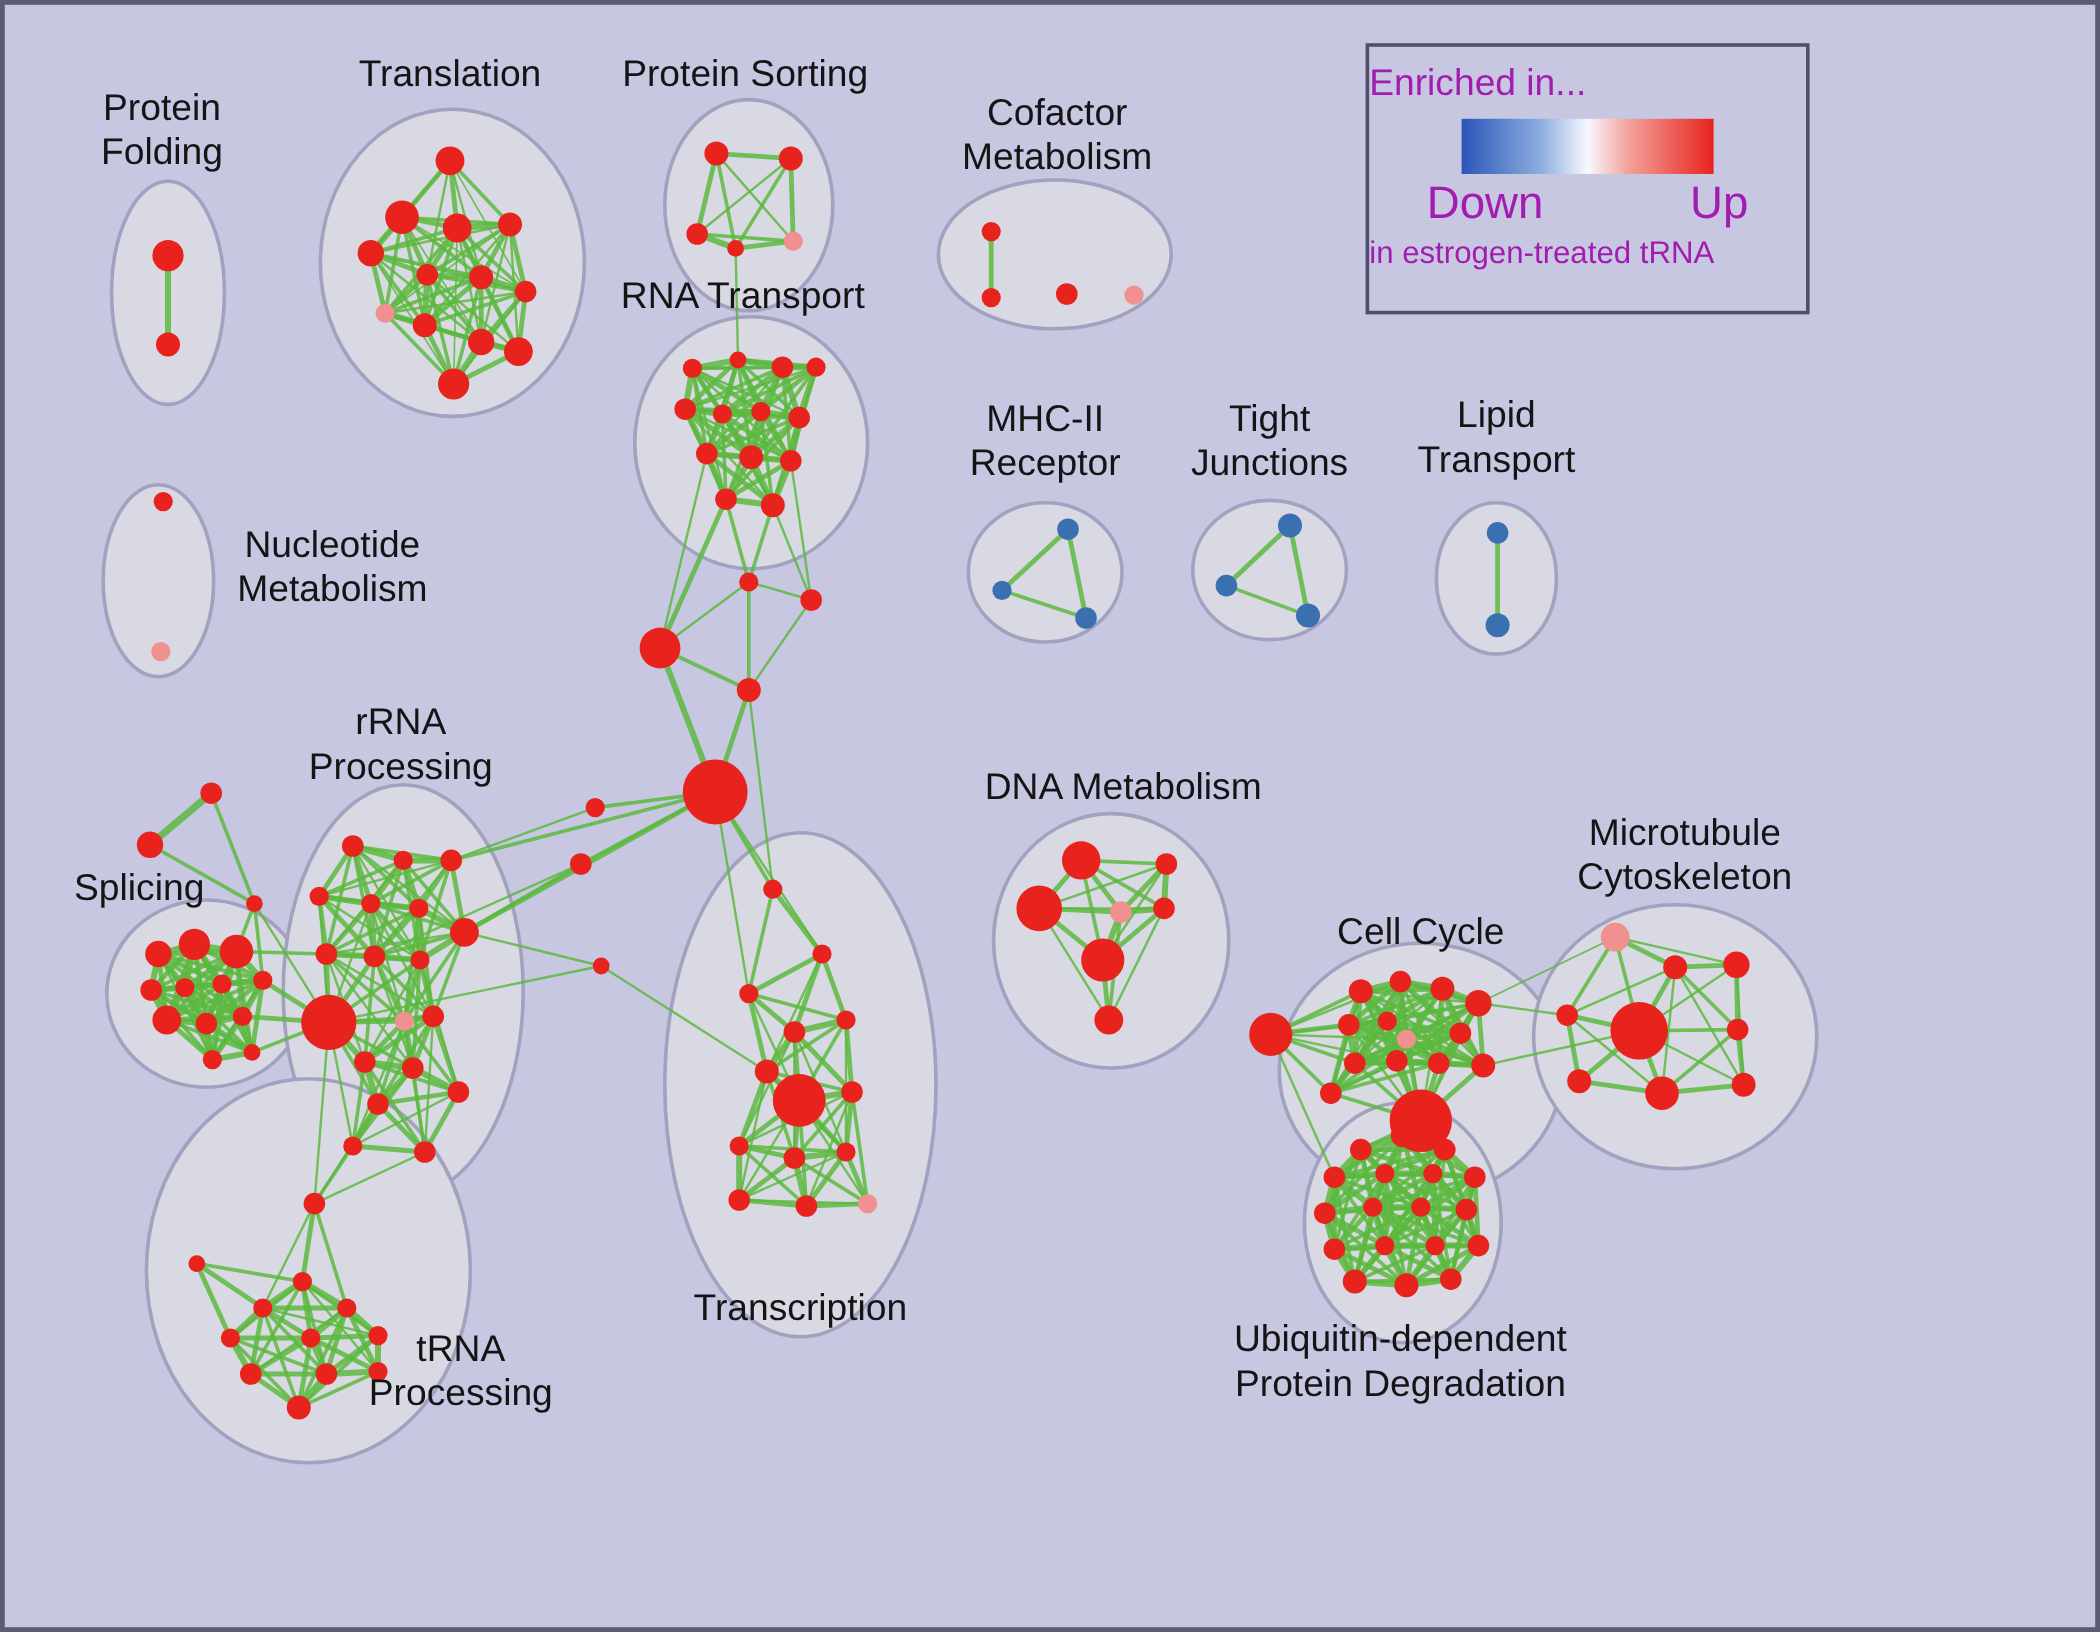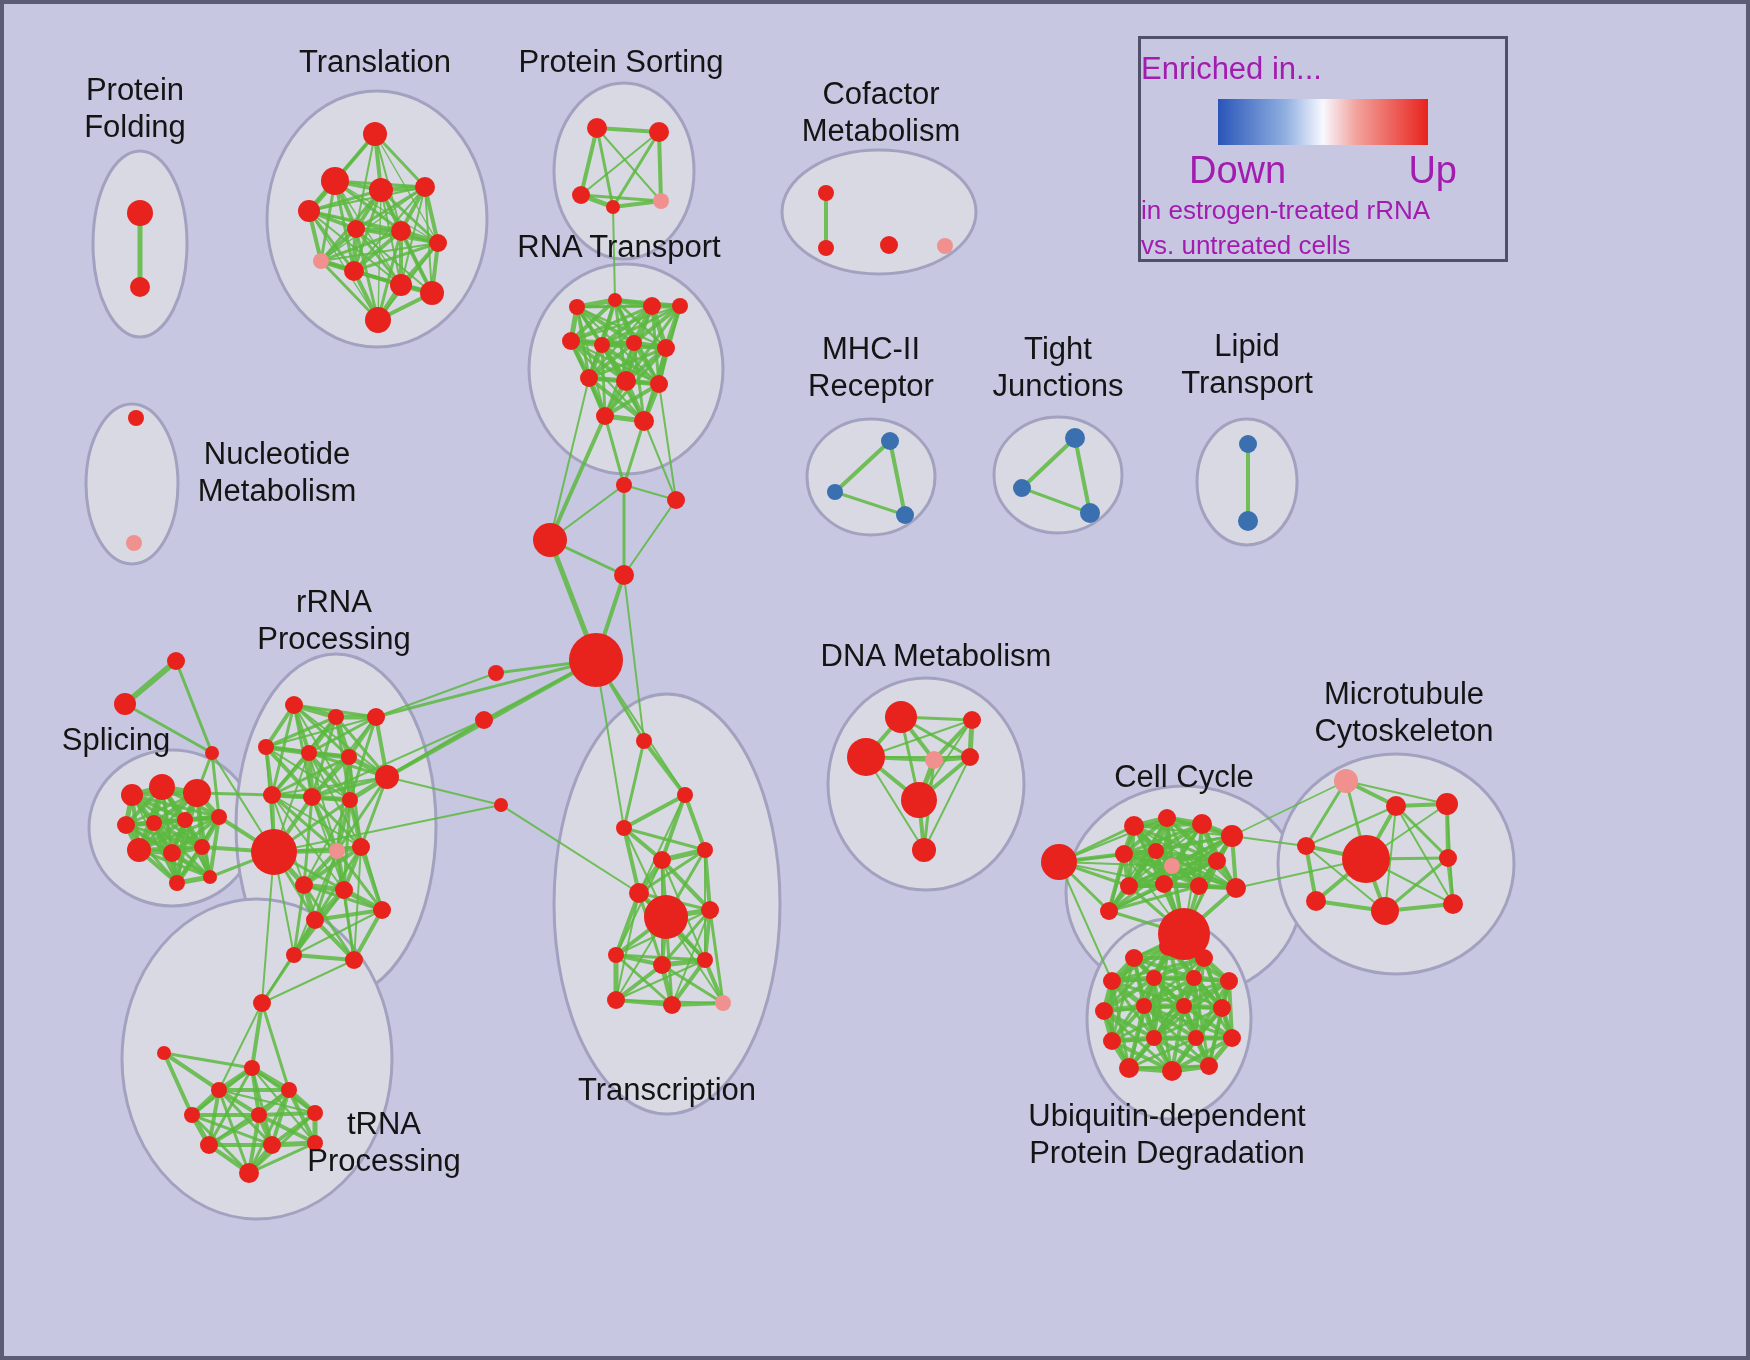--- a/index.html
+++ b/index.html
@@ -947,16 +947,15 @@
       </g>
     </svg>
 
   <div class="legend">
     <div class="legend-title">Enriched in...</div>
     <div class="legend-bar" style="background: linear-gradient(90deg, rgb(42, 85, 184) 0%, rgb(143, 175, 224) 32%, rgb(248, 248, 255) 50%, rgb(242, 162, 156) 66%, rgb(232, 35, 29) 100%);"></div>
     <div class="legend-row">
       <span>Down</span>
       <span>Up</span>
     </div>
-    <div class="legend-sub">in estrogen-treated rRNA</div>
-    <div class="legend-sub">vs. untreated cells</div>
+    <div class="legend-sub">in estrogen-treated tRNA</div>
   </div>
 </div>
 
 </body></html>

